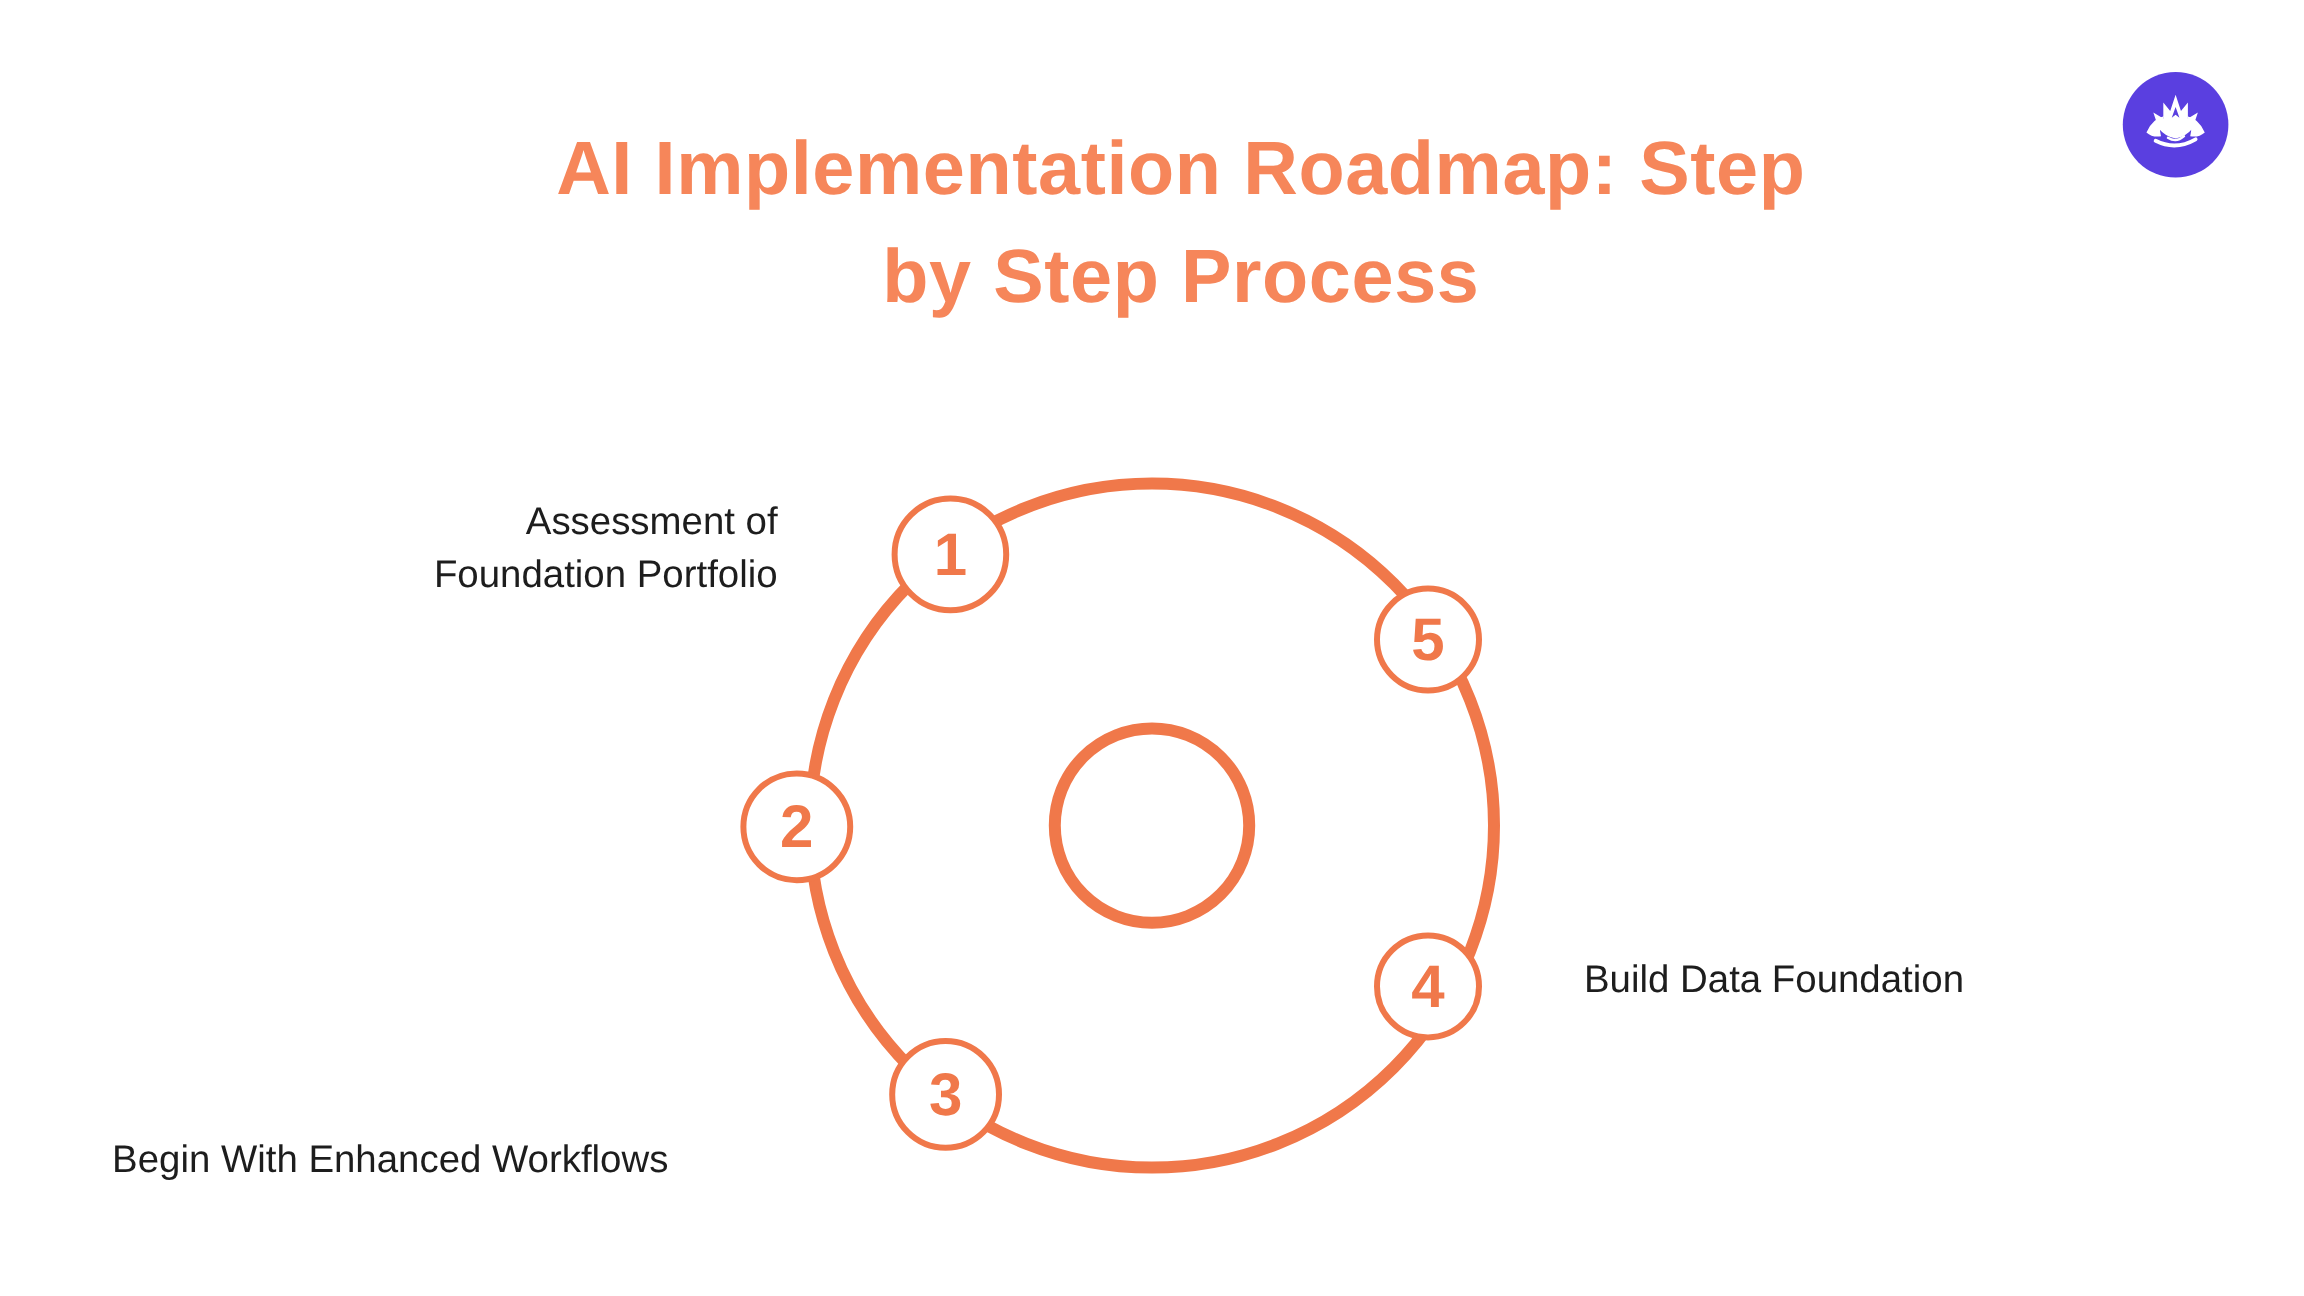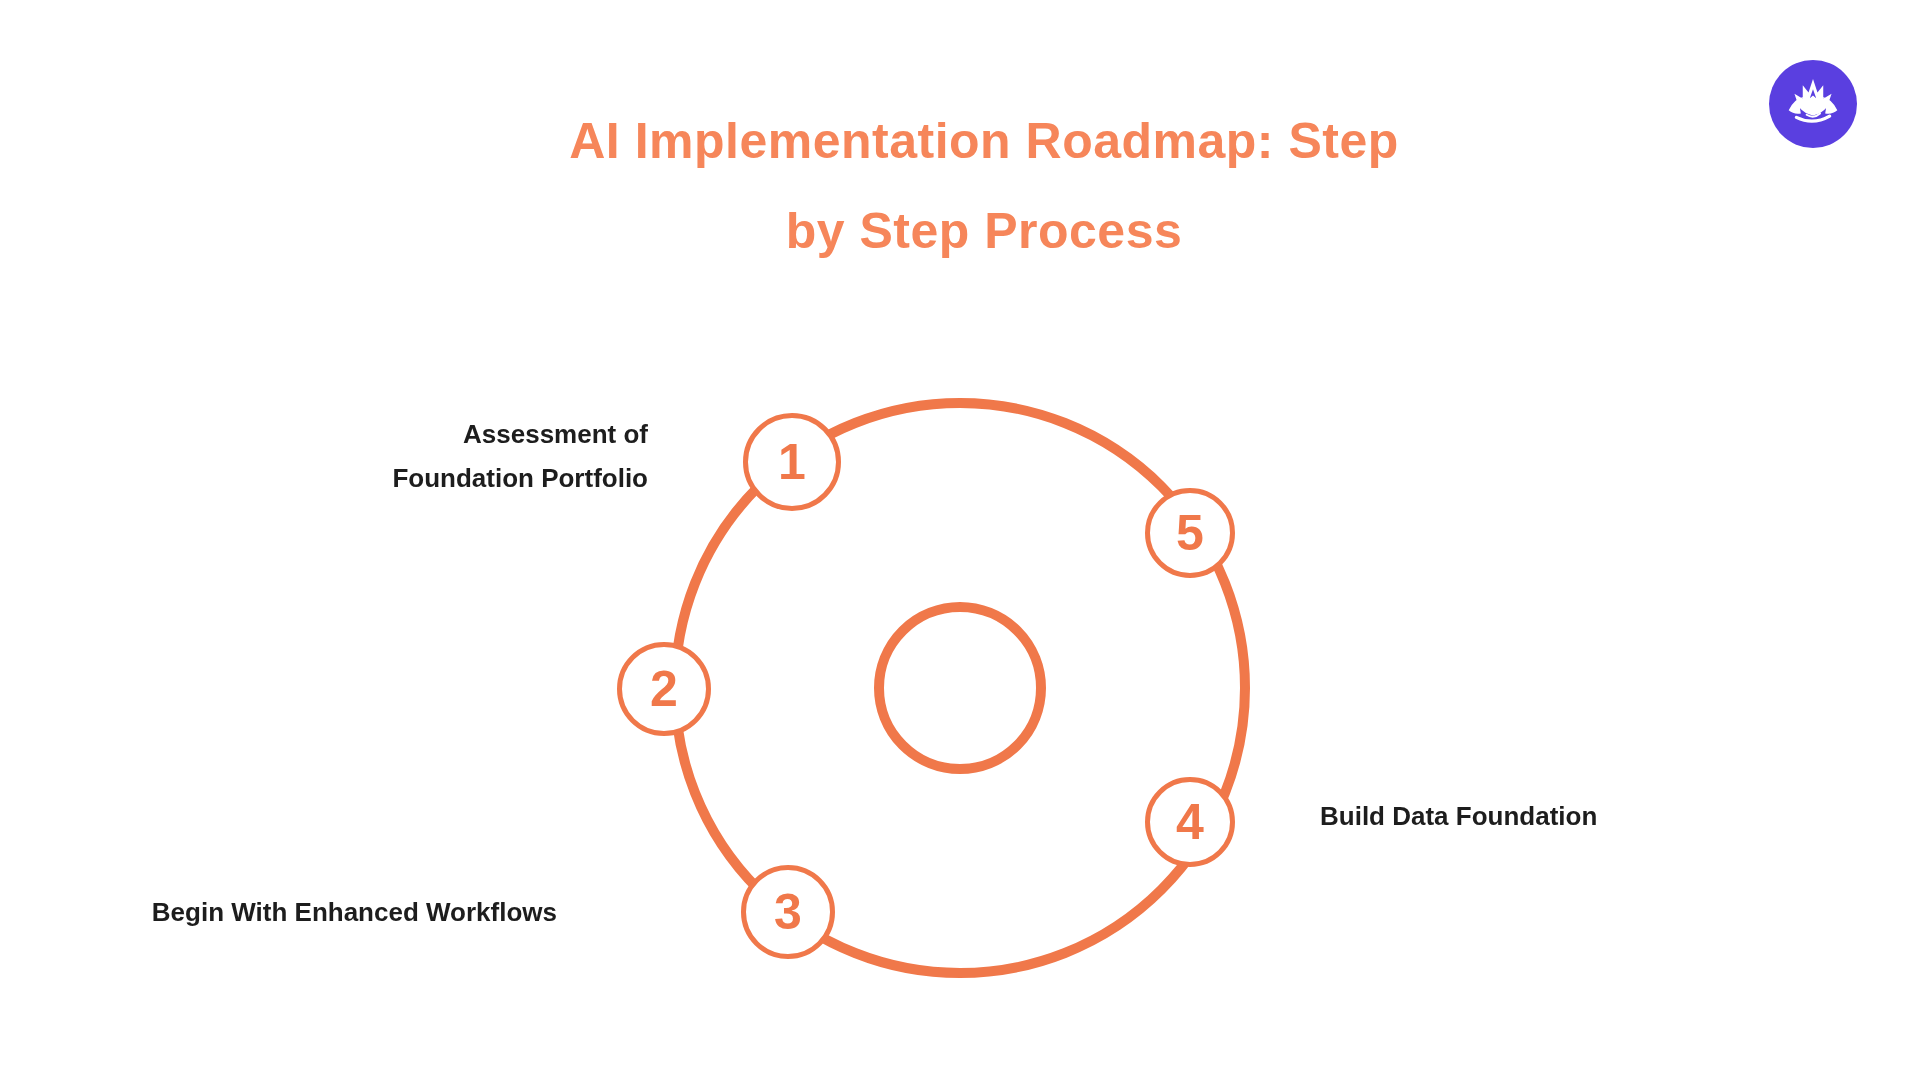--- a/index.html
+++ b/index.html
@@ -21,21 +21,21 @@
   }
 
   
   .title {
     position: absolute;
     top: 96px;
     left: 0;
     width: 100%;
     text-align: center;
     color: var(--title-orange, #F6865A);
-    font-size: 50px;
+    font-size: 63px;
     font-weight: 700;
     line-height: 90px;
     letter-spacing: 0.5px;
     padding-left: 48px;
   }
 
   
   .logo-badge {
     position: absolute;
     left: 1769px;
@@ -88,30 +88,30 @@
   .badge-1 { left: 743px;  top: 413px; width: 98px; height: 98px; }
   .badge-2 { left: 617px;  top: 642px; width: 94px; height: 94px; }
   .badge-3 { left: 741px;  top: 865px; width: 94px; height: 94px; }
   .badge-4 { left: 1145px; top: 777px; width: 90px; height: 90px; }
   .badge-5 { left: 1145px; top: 488px; width: 90px; height: 90px; }
 
   
   .step-label {
     position: absolute;
     color: var(--label-black, #1D1D1D);
-    font-size: 26px;
-    font-weight: 700;
+    font-size: 32px;
+    font-weight: 400;
     line-height: 44px;
     white-space: nowrap;
   }
   .align-right { text-align: right; }
   .align-left  { text-align: left; }
   .label-1 { right: 1272px; top: 412px; }
   .label-2 { right: 1399px; top: 640px; }
-  .label-3 { right: 1363px; top: 890px; }
+  .label-3 { right: 1363px; top: 944px; }
   .label-4 { left: 1280px;  top: 794px; margin-left: 40px; }
   .label-5 { left: 1280px;  top: 502px; }
 </style>
 </head>
 <body>
 
 <div class="canvas">
 
   <div class="title">
     <div>AI Implementation Roadmap: Step</div>

